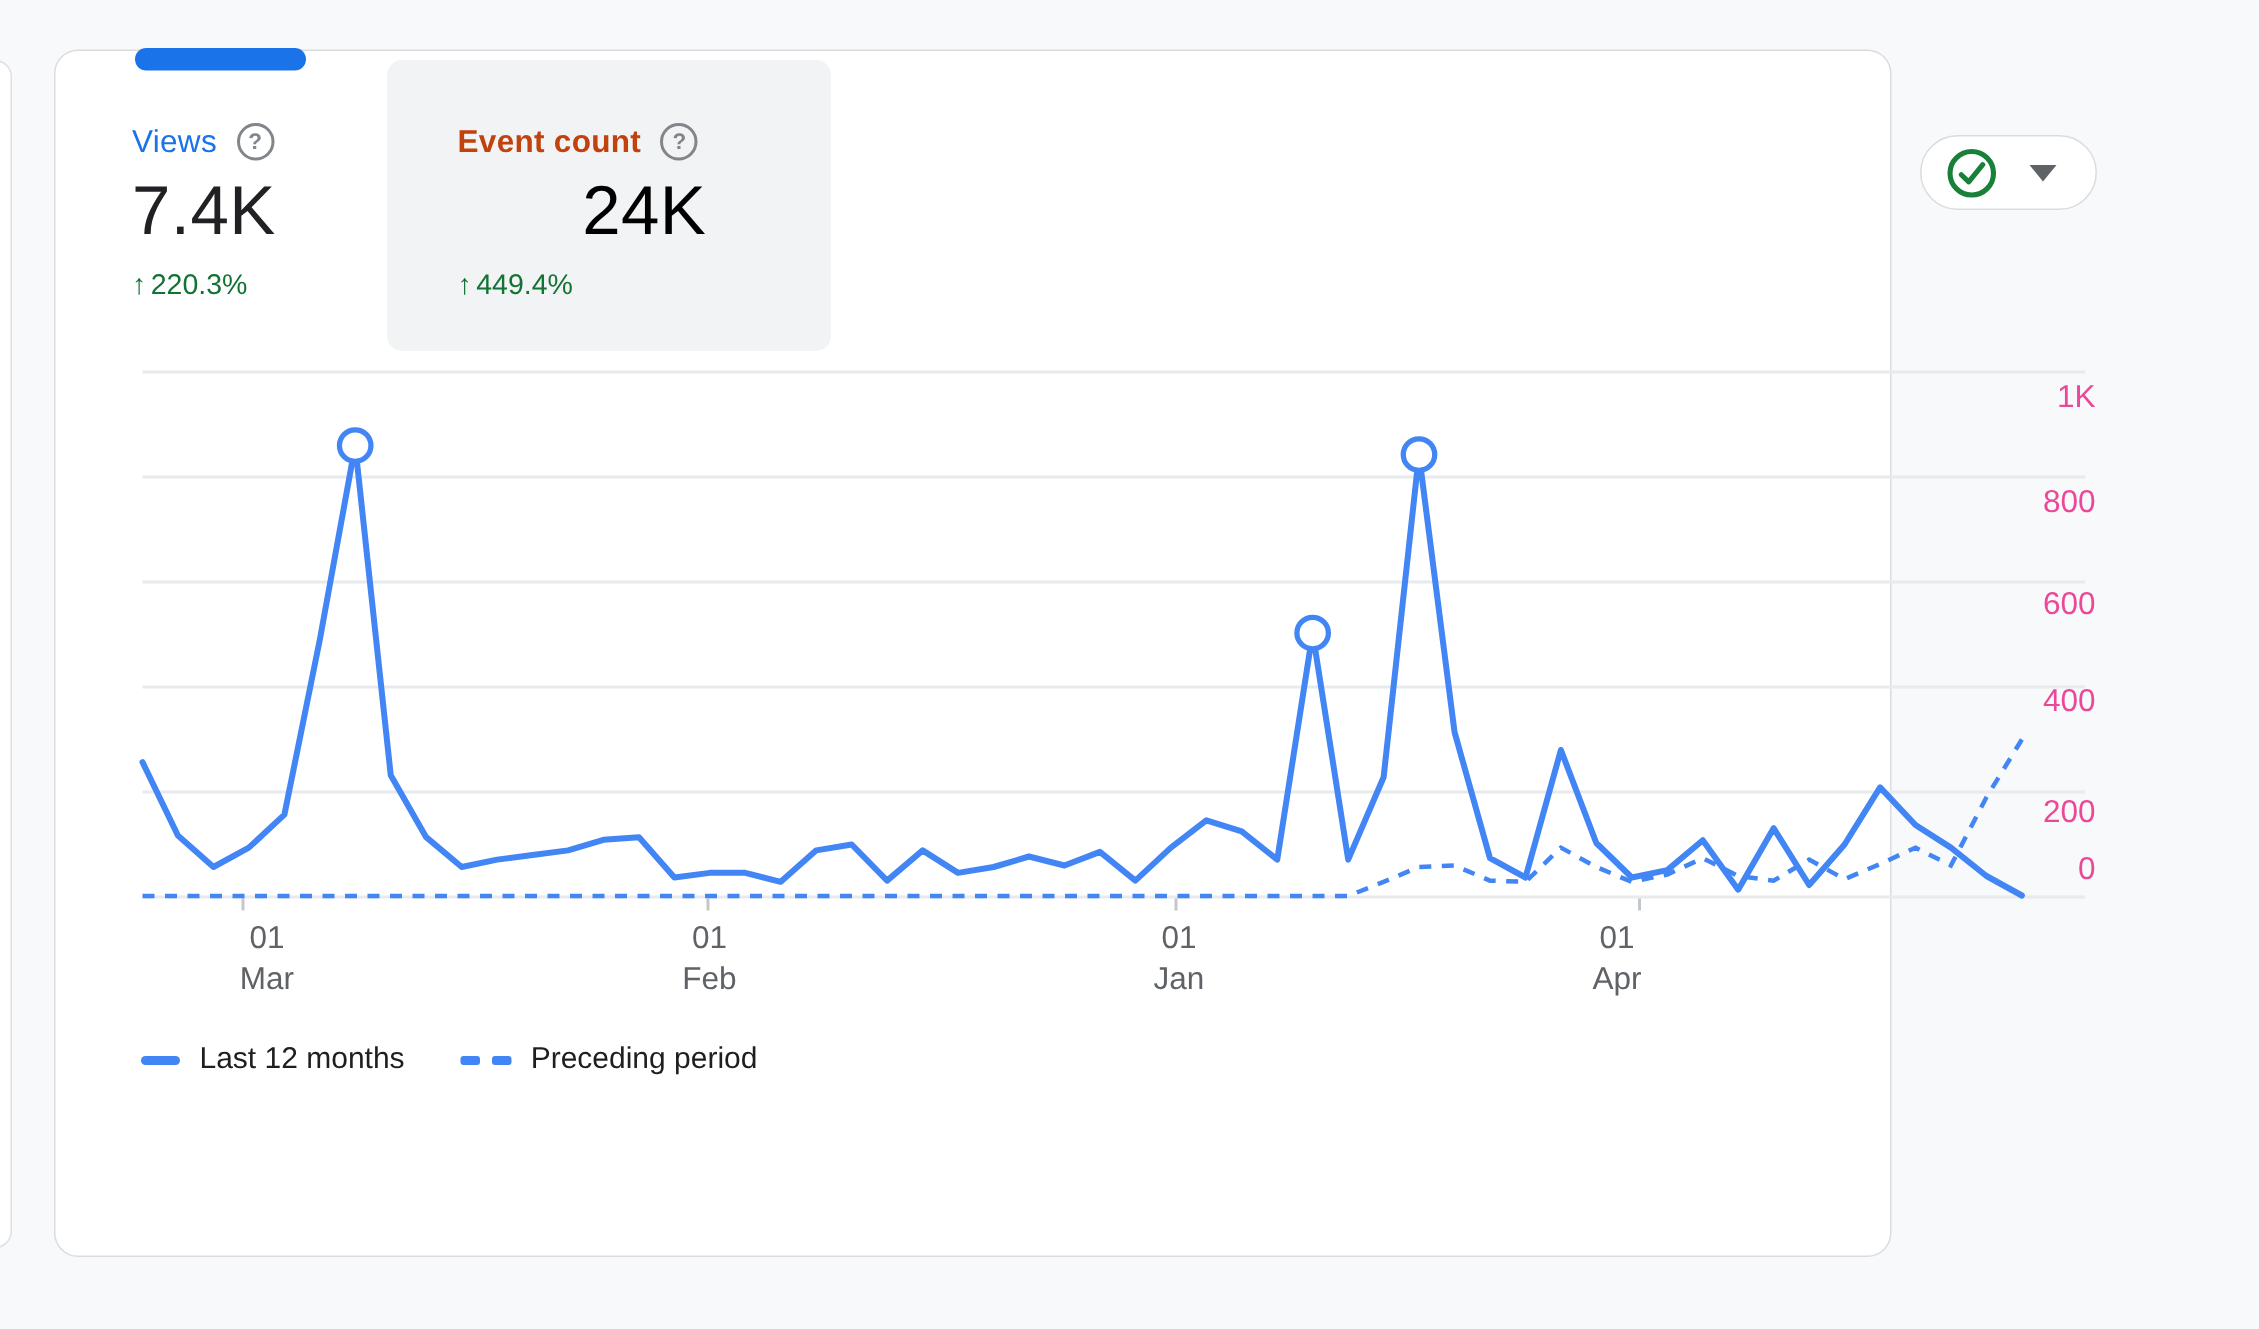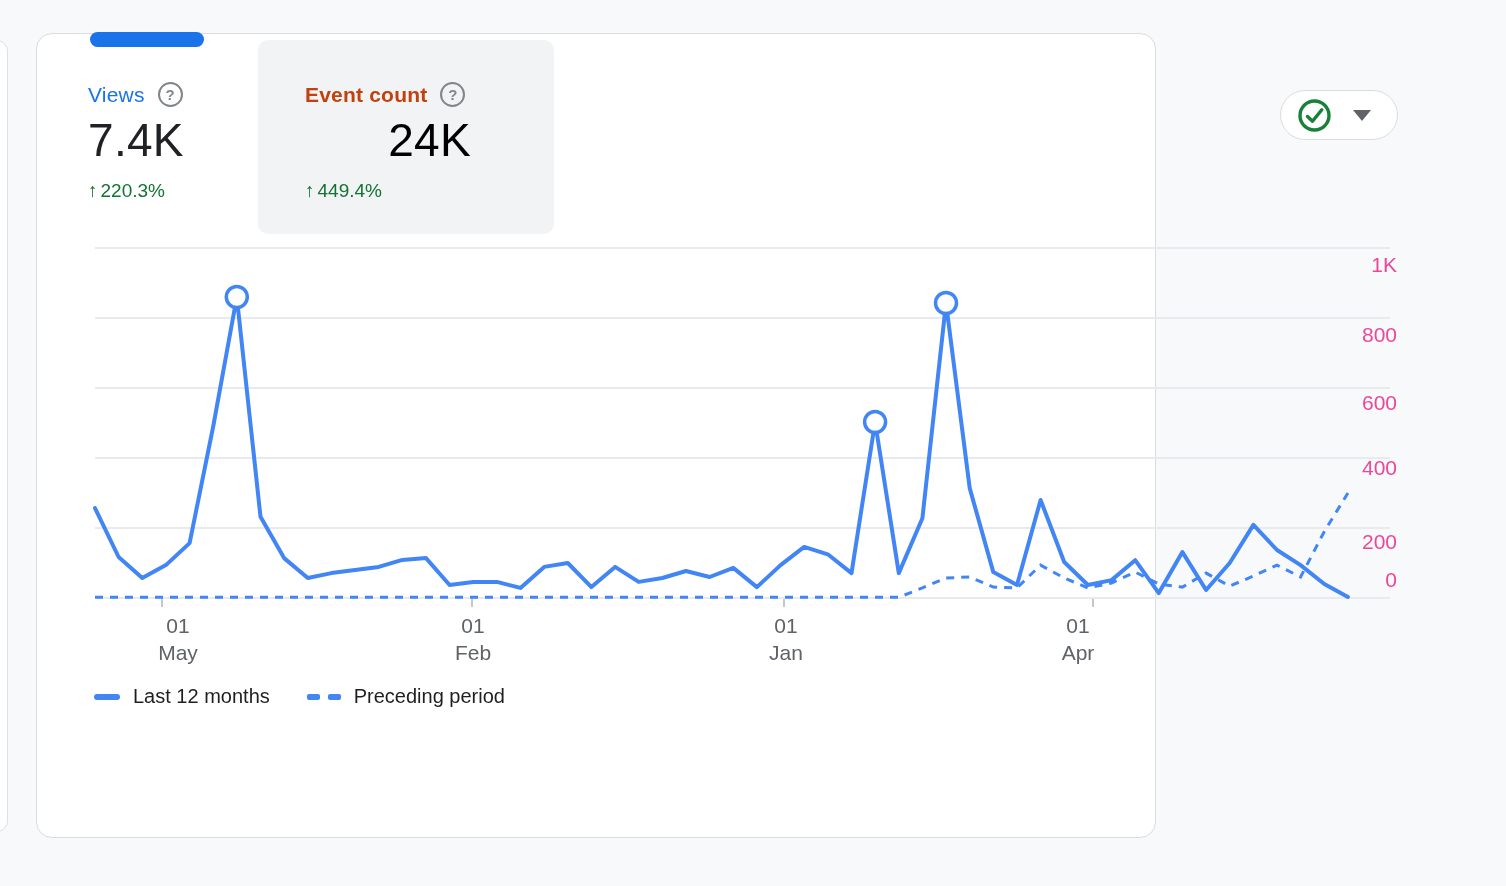--- a/index.html
+++ b/index.html
@@ -5,21 +5,21 @@
   * { margin:0; padding:0; box-sizing:border-box; }
   html,body { width:1506px; height:886px; }
   body { font-family:"Liberation Sans", sans-serif; background:#f8f9fa; position:relative; overflow:hidden; }
 
   .side-card {
     position:absolute; left:-14px; top:40px; width:22px; height:792px;
     background:#ffffff; border:1px solid #dde0e4; border-radius:12px;
   }
 
   .main-card {
-    position:absolute; left:36px; top:33px; width:1120px; height:805px;
+    position:absolute; left:36px; top:33px; width:1225px; height:805px;
     background:#ffffff; border:1px solid #dadce0; border-radius:16px;
   }
 
   .tab-indicator {
     position:absolute; left:53px; top:-2px; width:114px; height:15px;
     background:#1a73e8; border-radius:10px;
   }
 
   .metric { position:absolute; }
   .metric-views { left:51px; top:48px; }
@@ -57,21 +57,21 @@
   .ylab {
     position:absolute; left:1290px; width:70px; text-align:right;
     font-size:21px; color:#ec4899; line-height:24px;
   }
   .xlab {
     position:absolute; width:90px; text-align:center; top:578px;
     font-size:21px; color:#5f6368; line-height:27px;
   }
 
   .legend { position:absolute; left:57px; top:651px; display:flex; align-items:center; gap:37px; }
-  .legend-item { display:flex; align-items:center; gap:13px; }
+  .legend-item { display:flex; align-items:center; gap:13px;margin-top:10px; }
   .legend-swatch-solid { width:26px; height:6px; border-radius:3px; background:#4285f4; }
   .legend-swatch-dashed { display:flex; gap:8px; }
   .legend-swatch-dashed i { display:block; width:13px; height:6px; border-radius:2px; background:#4285f4; }
   .legend-label { font-size:20px; color:#1f1f1f; }
 </style>
 </head>
 <body>
 
 <div class="side-card"></div>
 
@@ -132,21 +132,21 @@
 
   <div class="ylab" style="top:219px">1K</div>
   <div class="ylab" style="top:289px">800</div>
   <div class="ylab" style="top:357px">600</div>
   <div class="ylab" style="top:422px">400</div>
   <div class="ylab" style="top:496px">200</div>
   <div class="ylab" style="top:534px">0</div>
 
   <div class="xlab" style="left:96px">
     <div>01</div>
-      <div>May</div>
+      <div>Mar</div>
   </div>
   <div class="xlab" style="left:391px">
     <div>01</div>
       <div>Feb</div>
   </div>
   <div class="xlab" style="left:704px">
     <div>01</div>
       <div>Jan</div>
   </div>
   <div class="xlab" style="left:996px">

